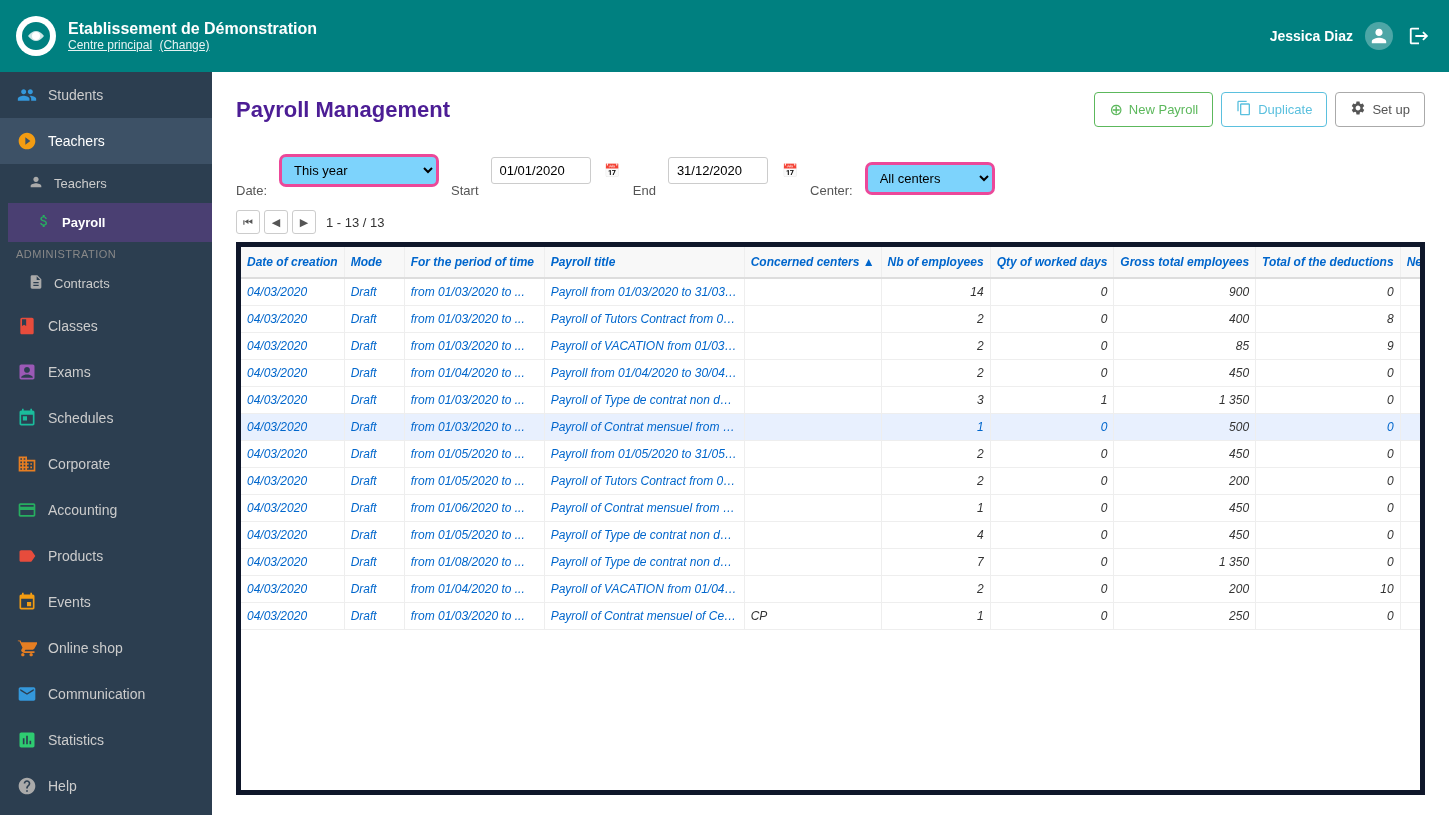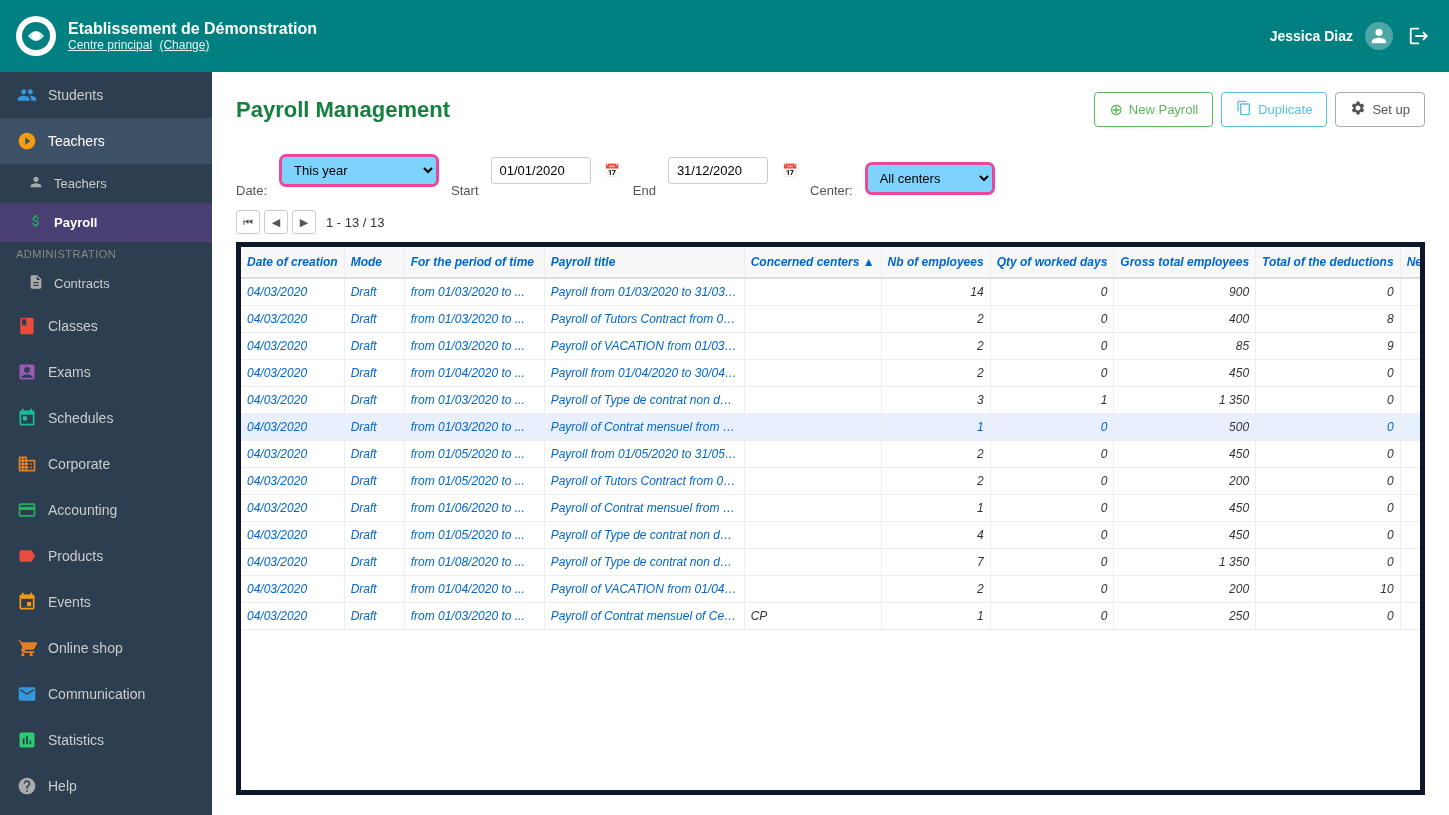--- a/index.html
+++ b/index.html
@@ -61,21 +61,21 @@
     .sidebar-item.active { background: #3d5166; color: white; }
     .sidebar-item .icon { width: 22px; height: 22px; display: flex; align-items: center; justify-content: center; flex-shrink: 0; }
     .sidebar-section { padding: 6px 16px 4px; font-size: 11px; color: #888; text-transform: uppercase; letter-spacing: 0.5px; }
     .sidebar-sub-item {
       display: flex; align-items: center; gap: 10px;
       padding: 10px 16px 10px 28px;
       cursor: pointer;
       color: #ccc;
       font-size: 13px;
     }
-    .sidebar-sub-item.active { color: white; font-weight: bold; }
+    .sidebar-sub-item.active { color: white; font-weight: bold; margin-left: 8px; }
     .sidebar-bottom { margin-top: auto; }
 
     
     .content {
       flex: 1;
       background: white;
       overflow: hidden;
       display: flex;
       flex-direction: column;
     }
@@ -89,21 +89,21 @@
 
     
     .page-header {
       display: flex;
       align-items: center;
       margin-bottom: 16px;
     }
     .page-title {
       font-size: 22px;
       font-weight: 600;
-      color: #15803d;
+      color: #4c1d95;
       flex: 1;
     }
     .btn {
       display: inline-flex; align-items: center; gap: 6px;
       padding: 7px 14px;
       border: 1px solid #ccc;
       background: white;
       border-radius: 4px;
       cursor: pointer;
       font-size: 13px;

